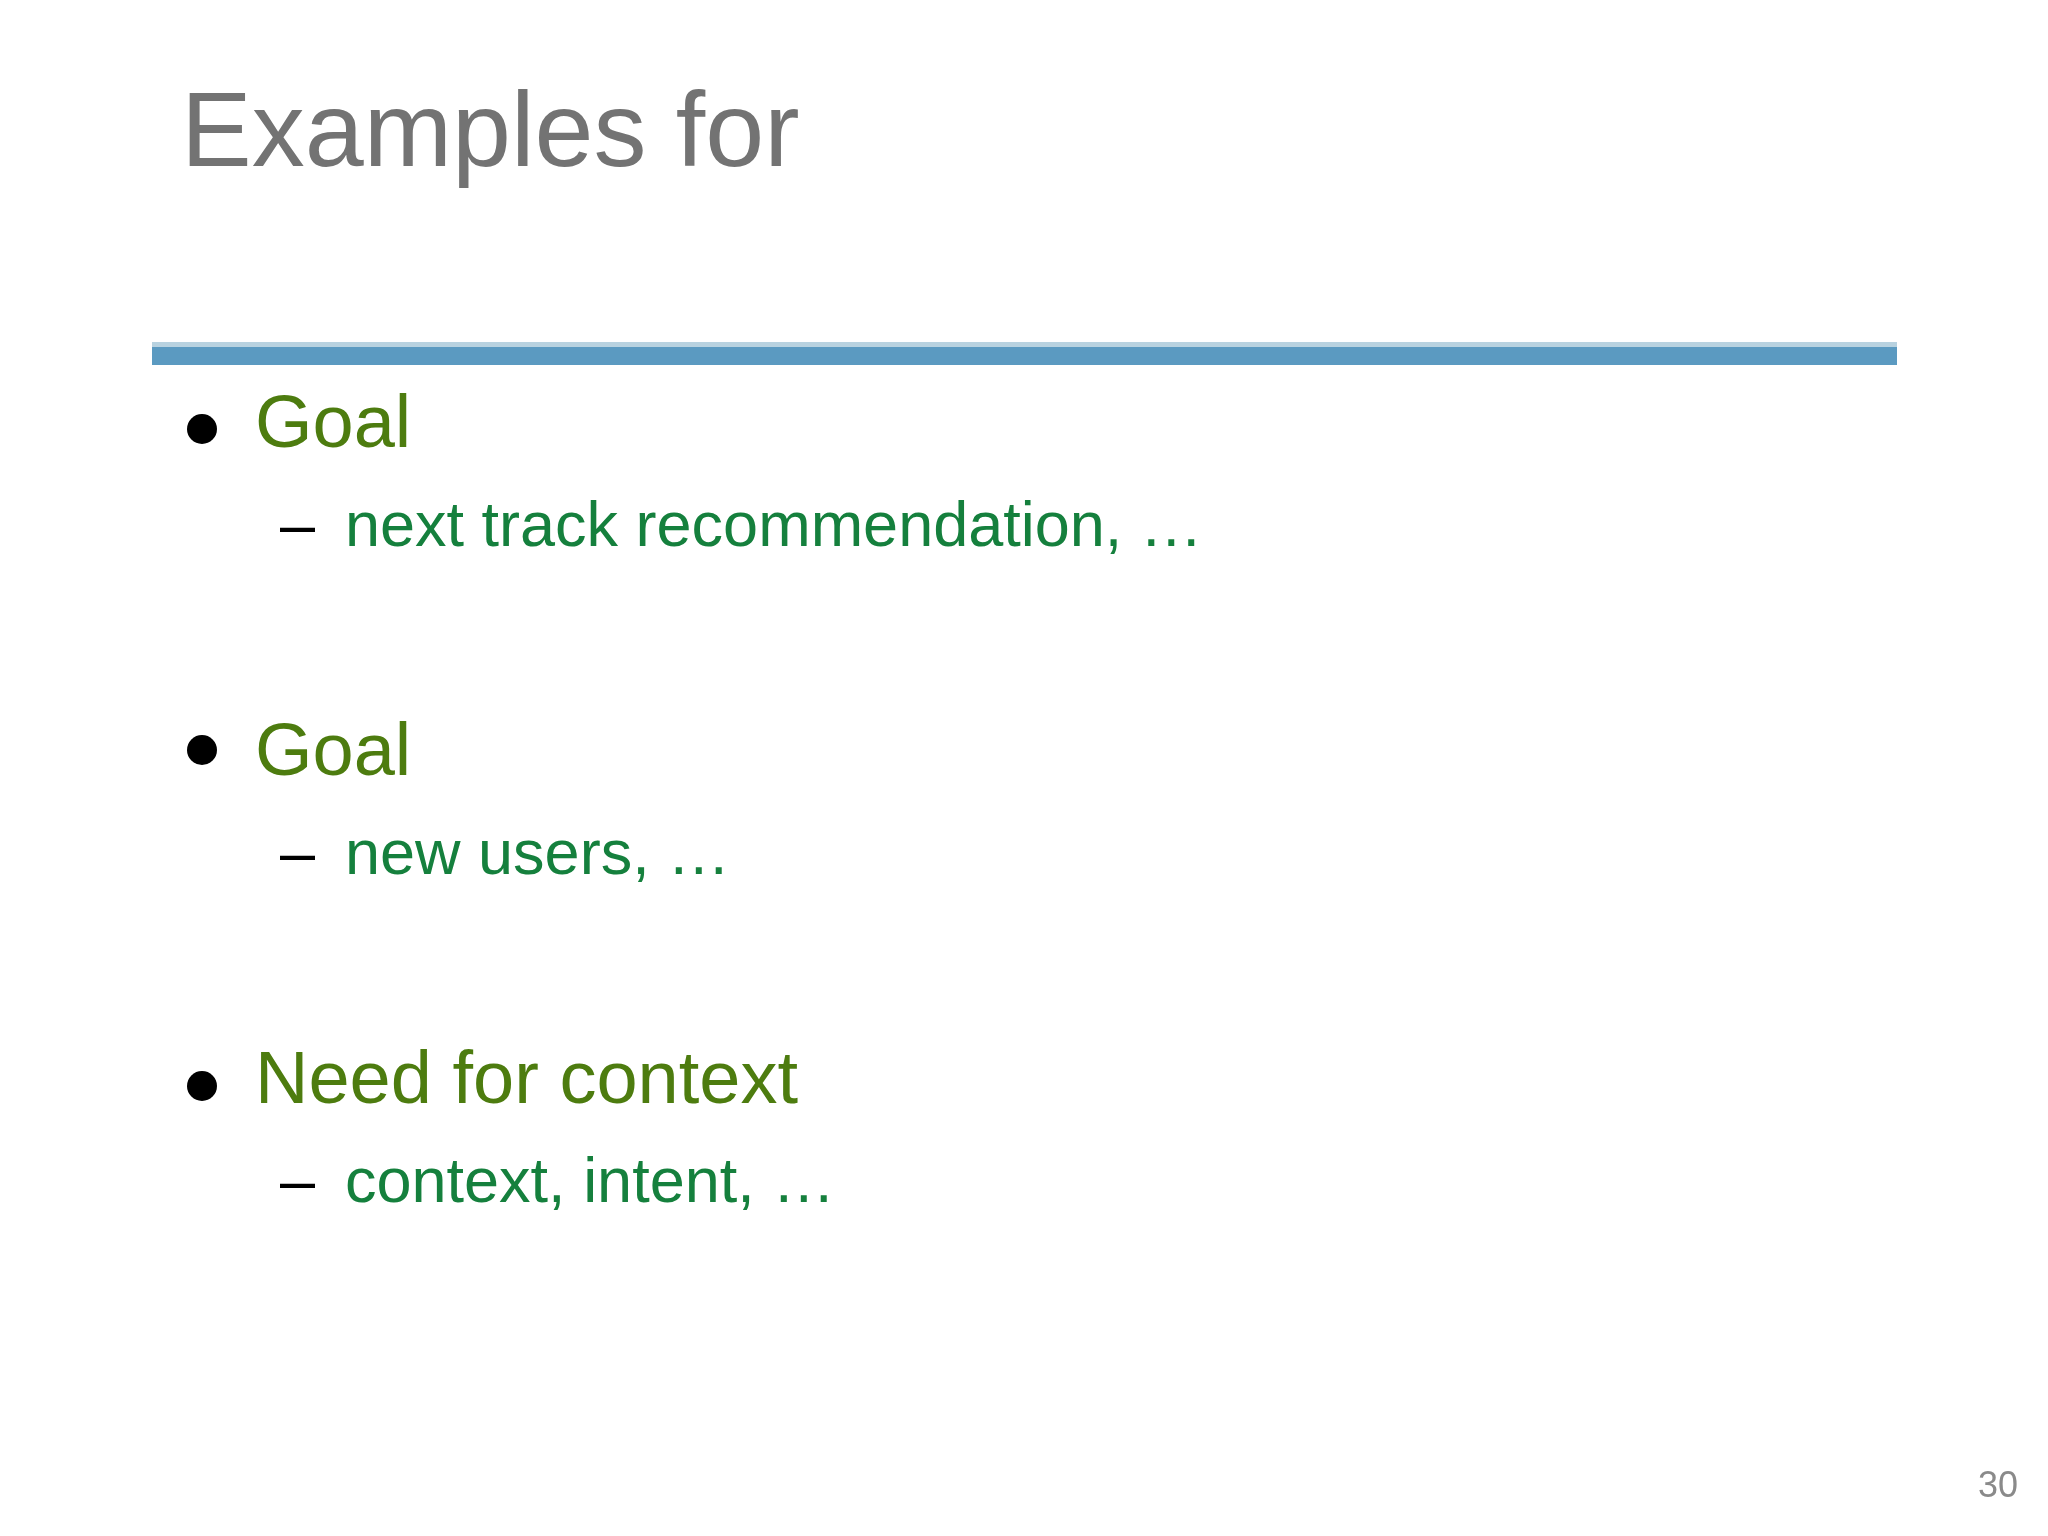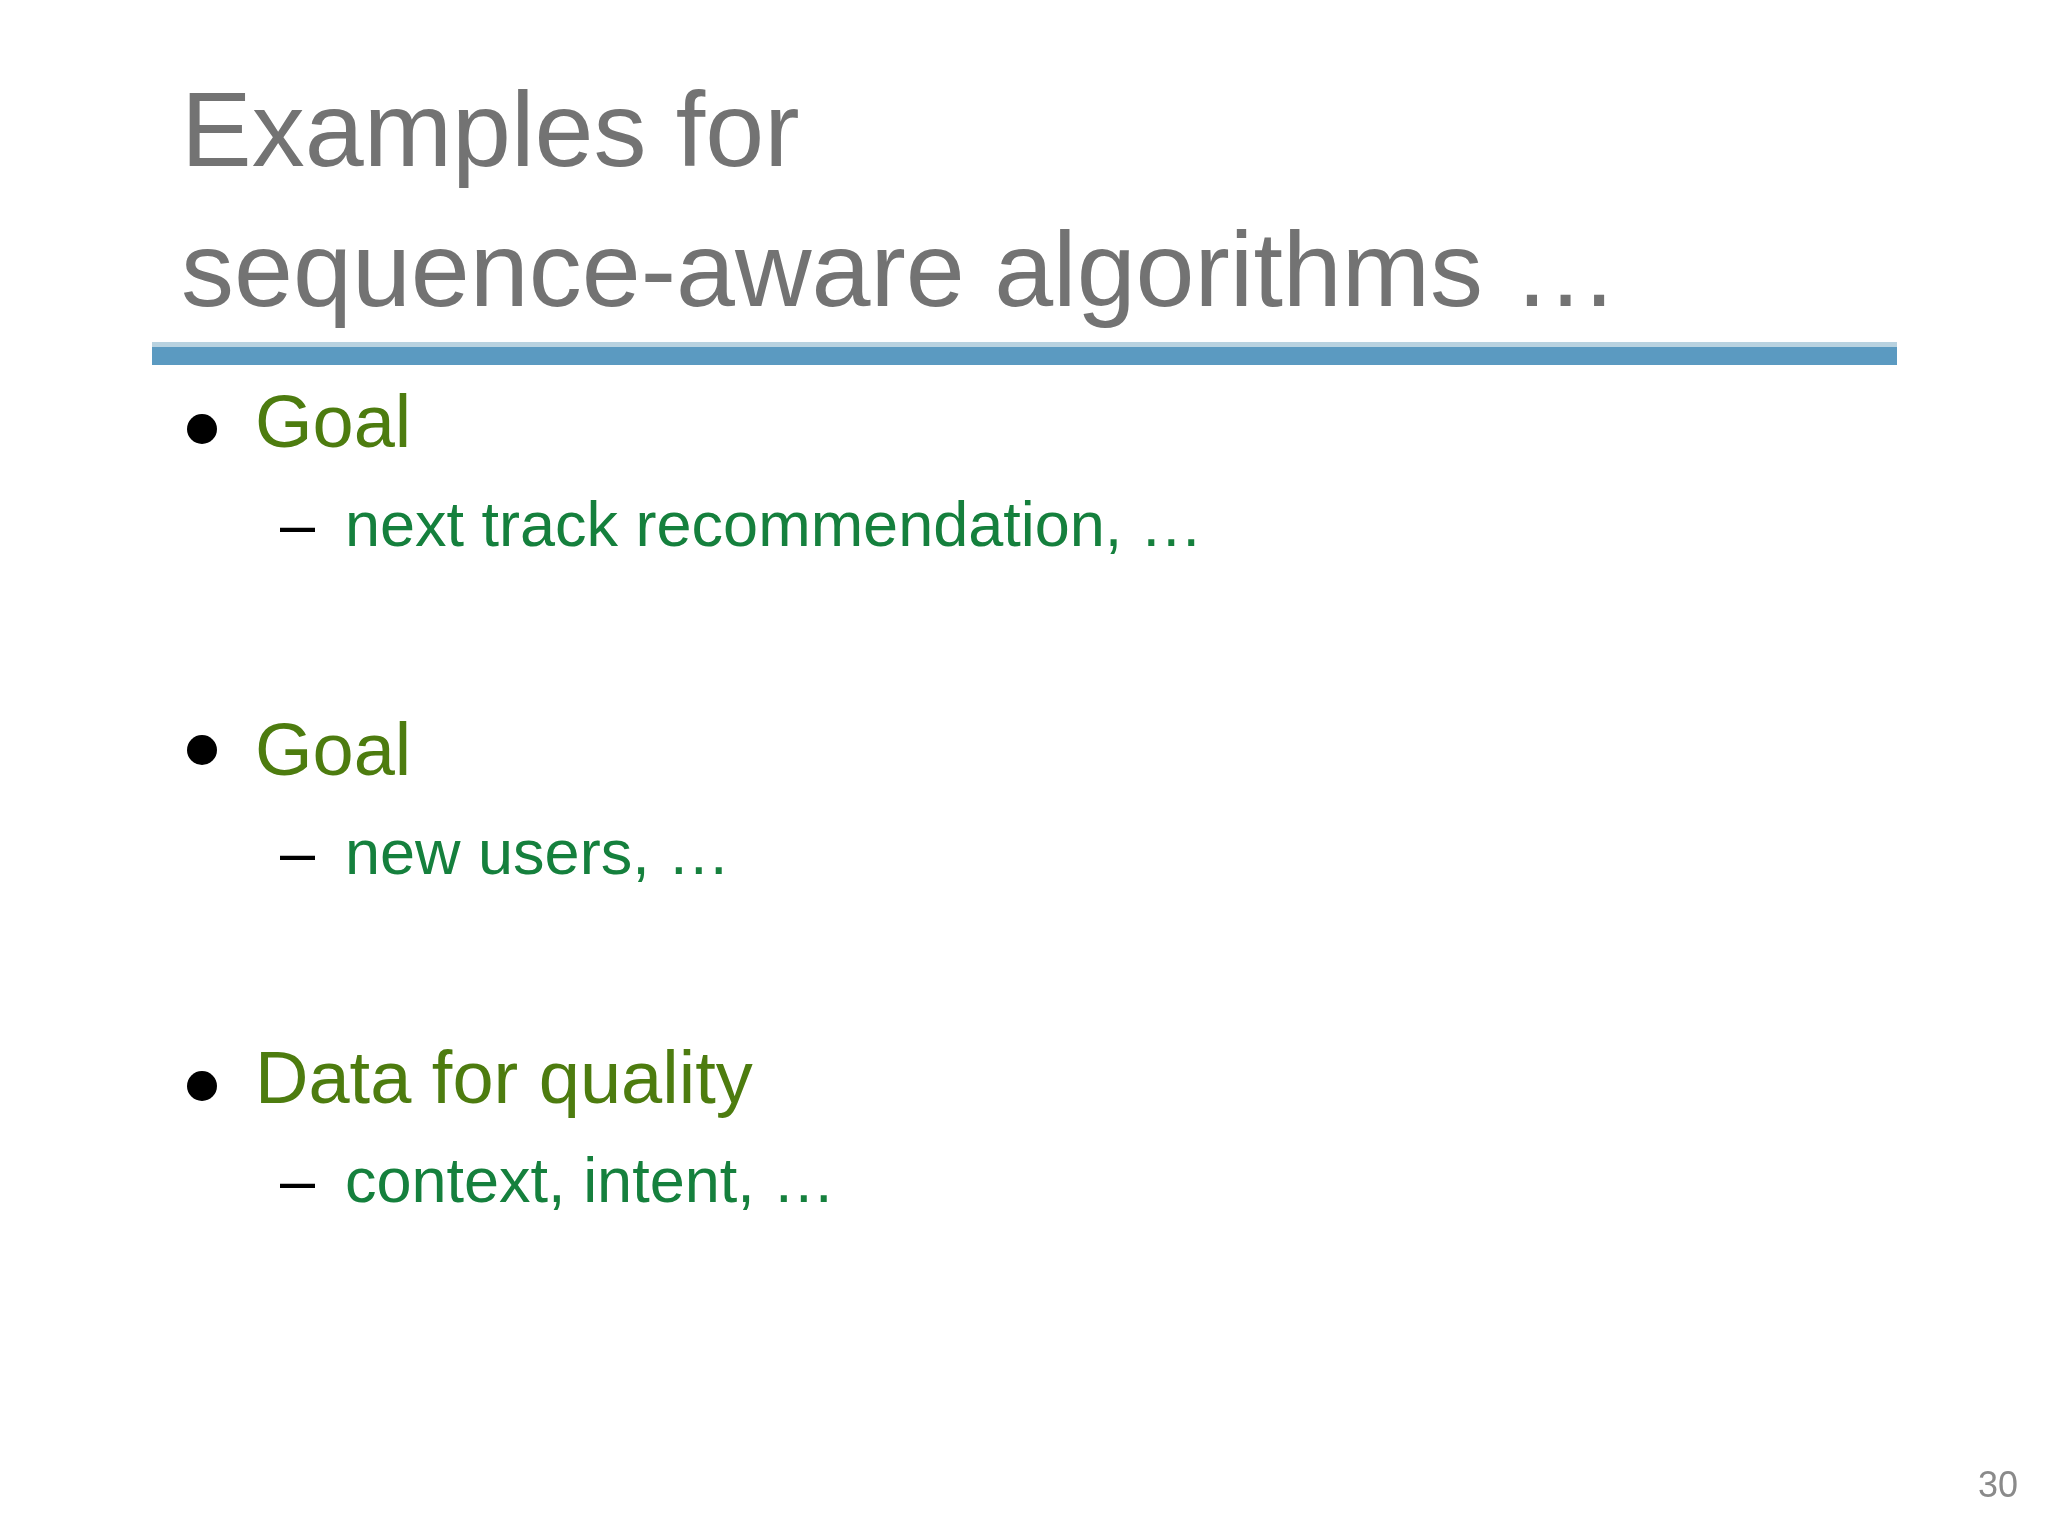--- a/index.html
+++ b/index.html
@@ -84,34 +84,34 @@
     line-height: 36px;
     color: #8a8a8a;
     margin-left: 48px;
   }
 </style>
 </head>
 <body>
 
 <div class="slide">
 
-  <h1 class="slide-title"><span>Examples for</span><br><span>sequence-aware algorithms …</span></h1>
+  <h1 class="slide-title"><span>Examples for</span><br></h1>
 
   <div class="title-rule" style="background-color: rgb(91, 154, 193);"></div>
 
   <div class="bullet-dot dot-1"></div>
   <div class="bullet-label label-1">Goal</div>
   <span class="sub-dash sub-1">–</span>
   <div class="sub-label sub-1">next track recommendation, …</div>
 
   <div class="bullet-dot dot-2"></div>
   <div class="bullet-label label-2">Goal</div>
   <span class="sub-dash sub-2">–</span>
   <div class="sub-label sub-2">new users, …</div>
 
   <div class="bullet-dot dot-3"></div>
-  <div class="bullet-label label-3">Data for quality</div>
+  <div class="bullet-label label-3">Need for context</div>
   <span class="sub-dash sub-3">–</span>
   <div class="sub-label sub-3">context, intent, …</div>
 
   <div class="page-number">30</div>
 
 </div>
 
 </body></html>

